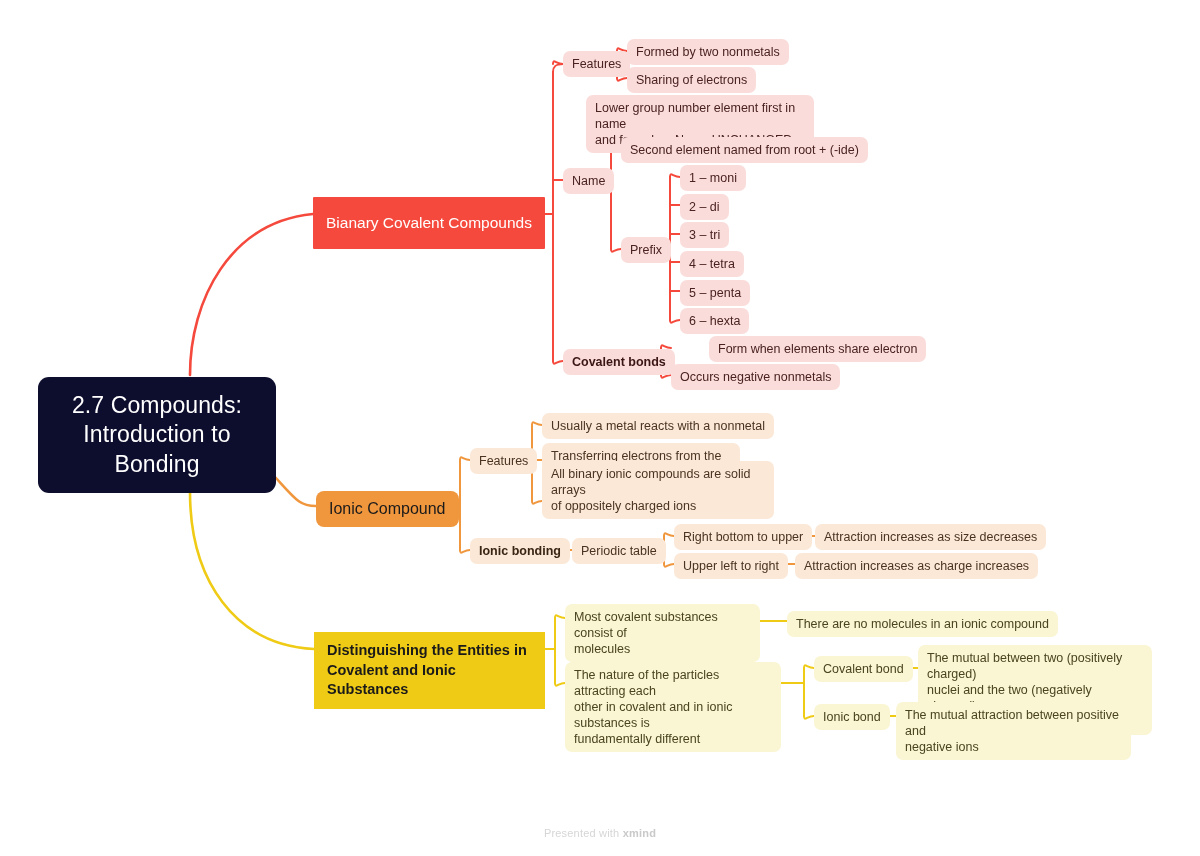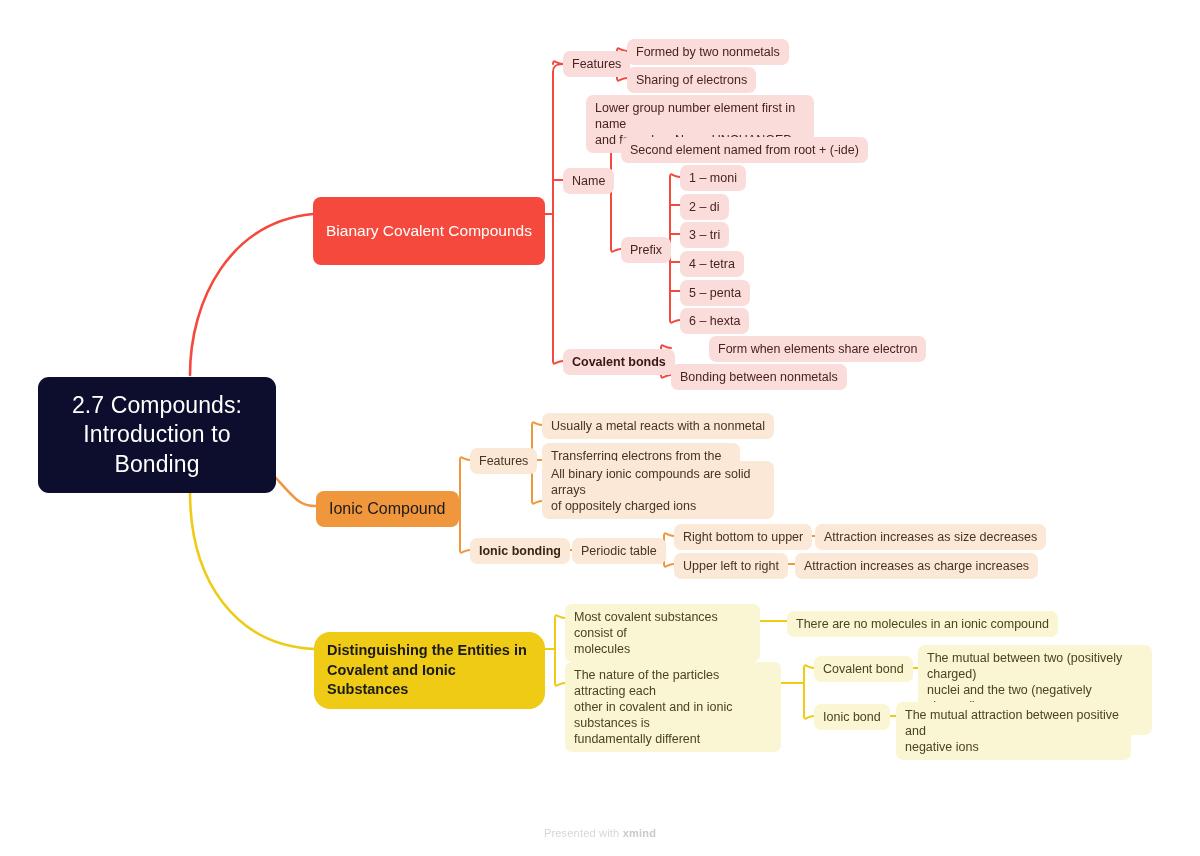--- a/index.html
+++ b/index.html
@@ -36,37 +36,37 @@
     justify-content: center;
     padding: 10px 14px;
     letter-spacing: .1px;
   }
 
   
   .main-red {
     background: #F4493C;
     color: #ffffff;
     font-size: 15.5px;
-    padding: 24px 13px;
-    border-radius: 8px;
+    padding: 16px 13px;
+    border-radius: 1px;
   }
   .main-orange {
     background: #F0973E;
     color: #1a1a1a;
     font-size: 16px;
     padding: 8px 13px;
     border-radius: 8px;
   }
   .main-yellow {
     background: #EFCB15;
     color: #1a1a1a;
     font-size: 14.5px;
     font-weight: bold;
     padding: 9px 13px;
-    border-radius: 16px;
+    border-radius: 0;
     line-height: 1.36;
   }
 
   
   .sub-red {
     background: #FADDDB;
     color: #4a2220;
     font-size: 12.5px;
     padding: 5px 9px;
   }
@@ -207,21 +207,21 @@
   <div class="node sub-red" style="left:680px; top:165px;">1 – moni</div>
   <div class="node sub-red" style="left:680px; top:194px;">2 – di</div>
   <div class="node sub-red" style="left:680px; top:222px;">3 – tri</div>
   <div class="node sub-red" style="left:680px; top:251px;">4 – tetra</div>
   <div class="node sub-red" style="left:680px; top:280px;">5 – penta</div>
   <div class="node sub-red" style="left:680px; top:308px;">6 – hexta</div>
 
   <div class="node sub-red bold" style="left:563px; top:349px;">Covalent bonds</div>
 
   <div class="node sub-red" style="left:709px; top:336px;">Form when elements share electron</div>
-  <div class="node sub-red" style="left:671px; top:364px;">Bonding between nonmetals</div>
+  <div class="node sub-red" style="left:671px; top:364px;">Occurs negative nonmetals</div>
 
   <div class="node main-orange" style="left:316px; top:491px;">Ionic Compound</div>
 
   <div class="node sub-orange" style="left:470px; top:448px;">Features</div>
 
   <div class="node sub-orange" style="left:542px; top:413px;">Usually a metal reacts with a nonmetal</div>
   <div class="node sub-orange" style="left:542px; top:443px; width:198px;">Transferring electrons from the atoms of one
 element to those of …</div>
   <div class="node sub-orange" style="left:542px; top:461px; width:232px;">All binary ionic compounds are solid arrays
 of oppositely charged ions</div>

